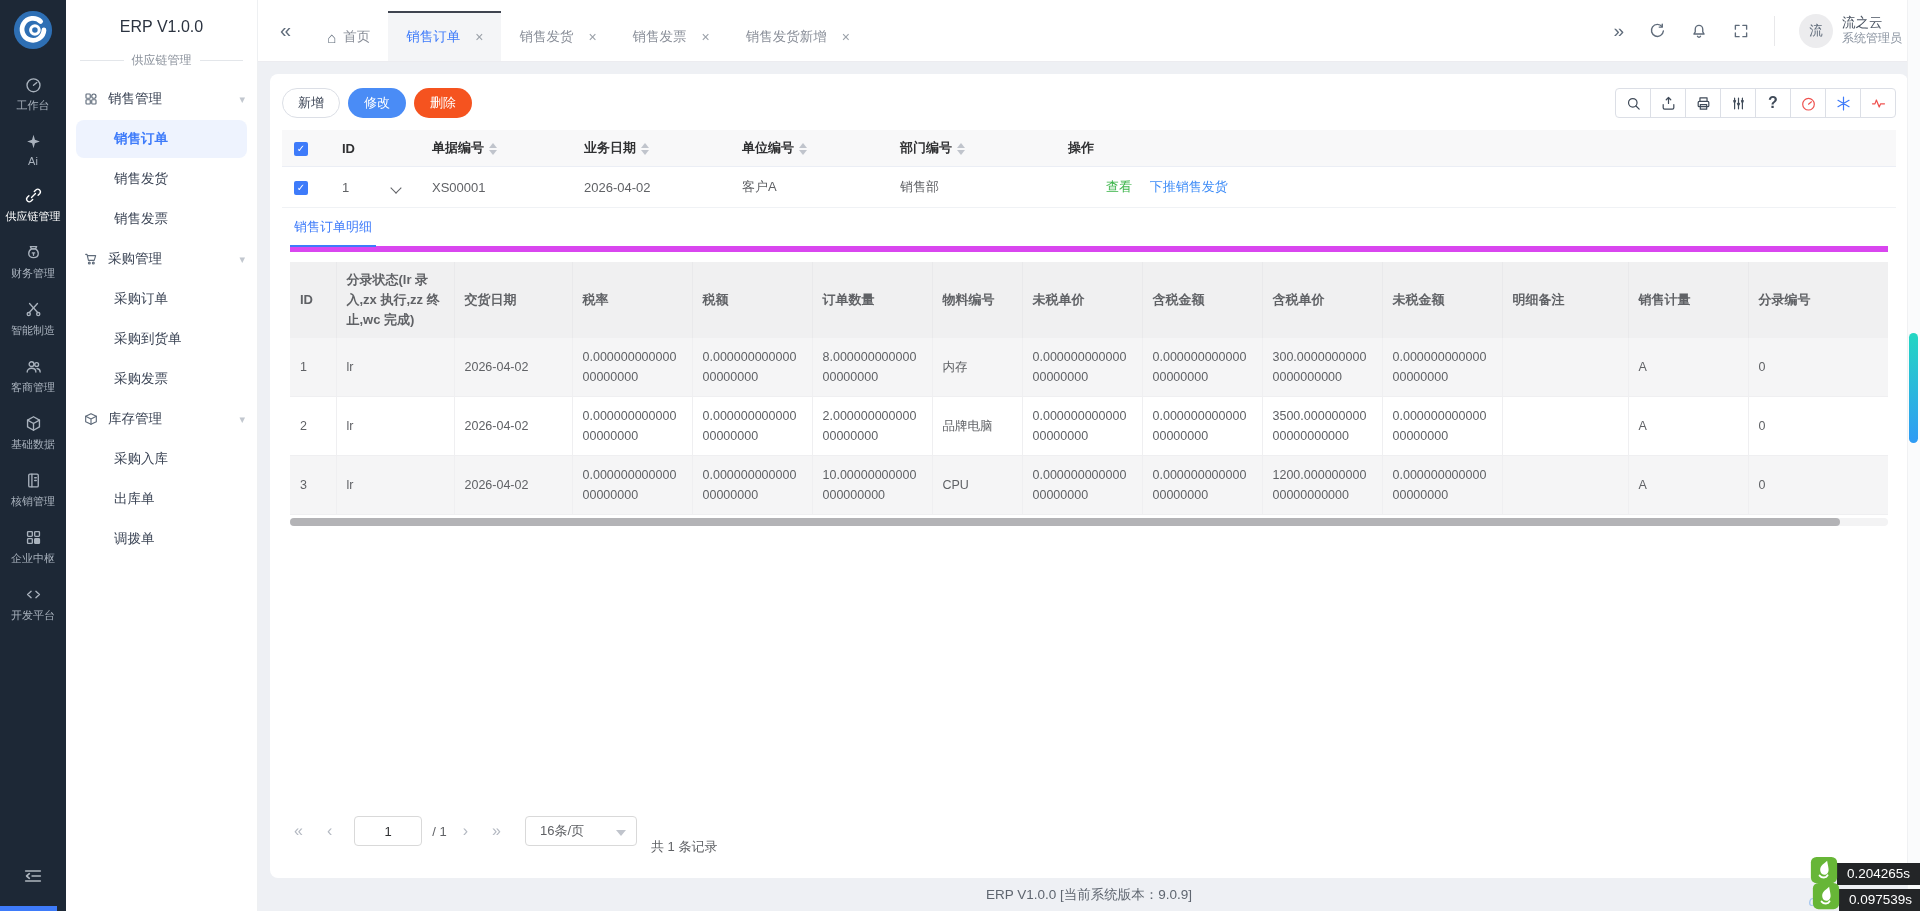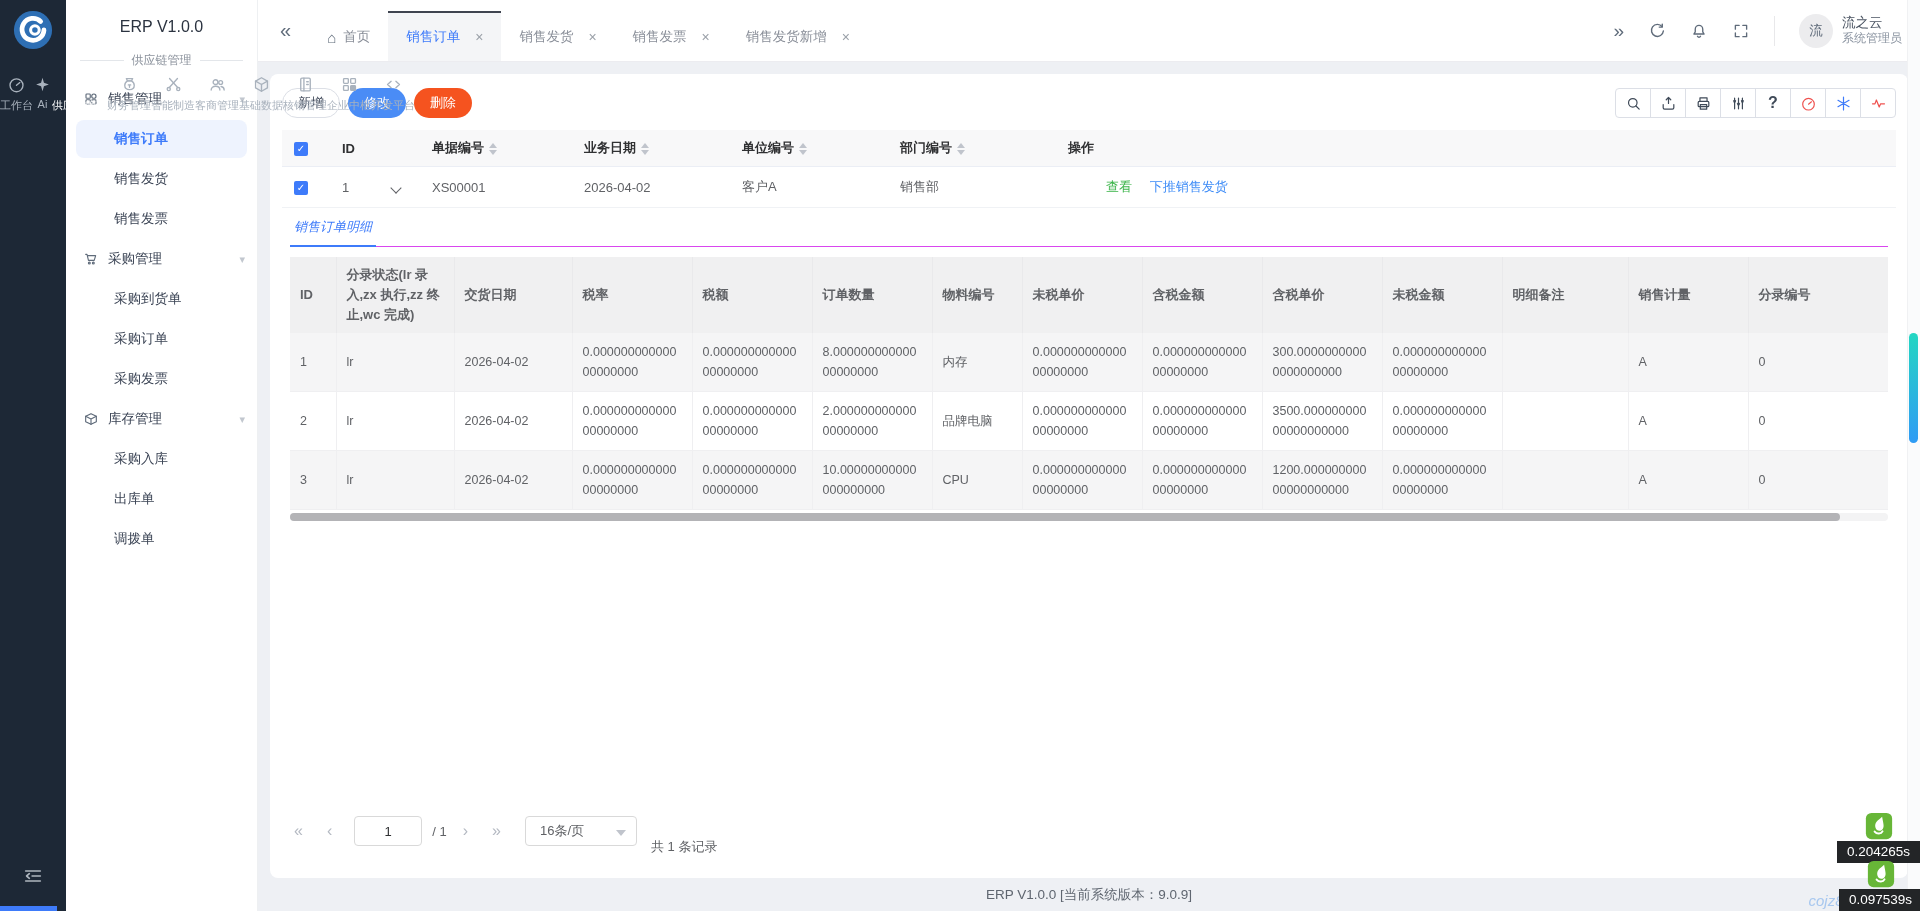--- a/index.html
+++ b/index.html
@@ -3,21 +3,21 @@
 <meta charset="utf-8">
 <style>
   * { margin:0; padding:0; box-sizing:border-box; }
   html,body { width:1920px; height:911px; overflow:hidden; }
   body { font-family:"Liberation Sans","DejaVu Sans",sans-serif; font-size:13px; color:#3a4354; background:#eef0f4; }
   .screen { position:relative; width:1920px; height:911px; display:flex; overflow:hidden; background:#eef0f4; }
 
   
   .rail { width:66px; background:#1d2836; color:#a9b2bd; display:flex; flex-direction:column; align-items:center; flex-shrink:0; position:relative; z-index:5; }
   .logo { width:42px; height:42px; margin:9px 0 14px; }
-  .rail-items { display:flex; flex-direction:row; width:100%; }
+  .rail-items { display:flex; flex-direction:column; width:100%; }
   .rail-item { display:flex; flex-direction:column; align-items:center; gap:4px; padding:10px 0 9px; cursor:pointer; }
   .rail-item .ic { width:19px; height:19px; }
   .rail-item .rlabel { font-size:11px; white-space:nowrap; }
   .rail-item.active { color:#ffffff; }
   .rail-bottom { position:absolute; bottom:24px; left:0; width:100%; display:flex; justify-content:center; color:#aeb6bf; cursor:pointer; }
   .rail-bottom .ic { width:22px; height:22px; }
 
   
   .menu { width:192px; background:#ffffff; border-right:1px solid #eef0f2; flex-shrink:0; padding-top:12px; z-index:4; }
   .menu-title { text-align:center; font-size:16px; color:#2b3340; padding:6px 0 10px; }
@@ -76,21 +76,21 @@
   .sort .up { border-bottom:5px solid #c0c4cc; }
   .sort .dn { border-top:5px solid #c0c4cc; }
   .checkbox { width:14px; height:14px; background:#3e7bfa; border-radius:2px; color:#fff; font-size:10px; display:inline-flex; align-items:center; justify-content:center; cursor:pointer; line-height:1; }
   .chev { display:inline-block; width:8px; height:8px; border-right:1.6px solid #606266; border-bottom:1.6px solid #606266; transform:rotate(45deg); cursor:pointer; }
   .ops a { text-decoration:none; font-size:13px; cursor:pointer; margin-right:14px; }
   .ops .view { color:#3cb54a;margin-left:38px; }
   .ops .push { color:#3e8cf7; }
 
   
   .detail { padding:0 8px; }
-  .dtab-bar { border-bottom:1px solid #d946ef; display:flex;font-style:italic; }
+  .dtab-bar { border-bottom:6px solid #d946ef; display:flex; }
   .dtab { padding:10px 4px 9px; font-size:13px; color:#3e7bfa; border-bottom:2px solid #3e7bfa; margin-bottom:-1px; cursor:pointer; }
   .dtable-wrap { overflow:hidden; margin-top:10px; }
   table.dtable { border-collapse:collapse; table-layout:fixed; }
   .dtable th { background:#f0f0f1; font-size:13px; color:#606266; font-weight:bold; text-align:left; padding:8px 10px; line-height:1.55; word-break:break-all; border-right:1px solid #e9e9eb; }
   .dtable td { font-size:12.5px; color:#606266; padding:9px 10px; line-height:1.6; word-break:break-all; border-right:1px solid #efeff1; border-bottom:1px solid #efeff1; background:#fff; }
   .dtable tr.alt td { background:#f5f5f6; }
   .hscrollbar { height:8px; background:#f3f3f4; border-radius:4px; margin-top:3px; position:relative; }
   .hscrollbar .thumb { position:absolute; left:0; top:0; height:8px; width:97%; background:#b3b3b6; border-radius:4px; cursor:pointer; }
 
   .card-spacer { flex:1; }
@@ -104,21 +104,21 @@
   .pg-size .dcaret { position:absolute; right:10px; top:13px; width:0; height:0; border-left:5px solid transparent; border-right:5px solid transparent; border-top:6px solid #c0c4cc; }
   .pg-records { font-size:13px; color:#606266;margin-top:32px; }
 
   .footerbar { height:33px; display:flex; align-items:center; justify-content:center; font-size:13.5px; color:#5f6670; }
 
   
   .vtrack { position:absolute; right:0; top:0; bottom:0; width:13px; background:#fafbfc; border-left:1px solid #f0f1f3; z-index:40; }
   .vthumb { position:absolute; right:2px; top:333px; width:9px; height:110px; border-radius:5px; background:linear-gradient(180deg,#23d6c2,#2f9bf5); z-index:41; cursor:pointer; }
   .hbar-blue { position:absolute; left:0; bottom:0; width:57px; height:5px; background:#3e7bfa; z-index:45; }
   .perf { position:absolute; right:0; bottom:0; z-index:44; display:flex; flex-direction:column; align-items:flex-end; }
-  .perf-row { display:flex; align-items:center;flex-direction:column; }
+  .perf-row { display:flex; align-items:flex-end; }
   .perf-row.second { margin-top:-4px; margin-right:-2px; }
   .perf-ic { width:30px; height:30px; margin-right:-2px; z-index:2; }
   .perf-chip { background:#232527; color:#fff; font-size:13.5px; padding:3px 10px 4px; z-index:1; }
   .watermark { position:absolute; right:44px; bottom:2px; font-size:15px; font-style:italic; color:rgba(110,165,235,0.55); z-index:43; }
   .ic { display:block; }
 </style>
 </head>
 <body>
 
 <div class="screen">
@@ -242,22 +242,22 @@
         <div>
           <div class="mgroup-head">
             <svg class="ic " viewBox="0 0 24 24" fill="none" stroke="currentColor" stroke-width="1.7" stroke-linecap="round" stroke-linejoin="round">
               <path d="M4 5h2l2.2 9h8.6l2.2-7H7"></path>
               <circle cx="9.5" cy="18" r="1.4"></circle>
               <circle cx="15.5" cy="18" r="1.4"></circle>
             </svg>
             <span class="glabel">采购管理</span>
             <span class="caret">▾</span>
           </div>
+          <div class="mitem">采购订单</div>
           <div class="mitem">采购到货单</div>
-          <div class="mitem">采购订单</div>
           <div class="mitem">采购发票</div>
         </div>
         <div>
           <div class="mgroup-head">
             <svg class="ic " viewBox="0 0 24 24" fill="none" stroke="currentColor" stroke-width="1.7" stroke-linecap="round" stroke-linejoin="round">
               <path d="M4 8l8-4 8 4v8l-8 4-8-4z"></path>
               <path d="M4 8l8 4 8-4M12 12v8"></path>
             </svg>
             <span class="glabel">库存管理</span>
             <span class="caret">▾</span>

